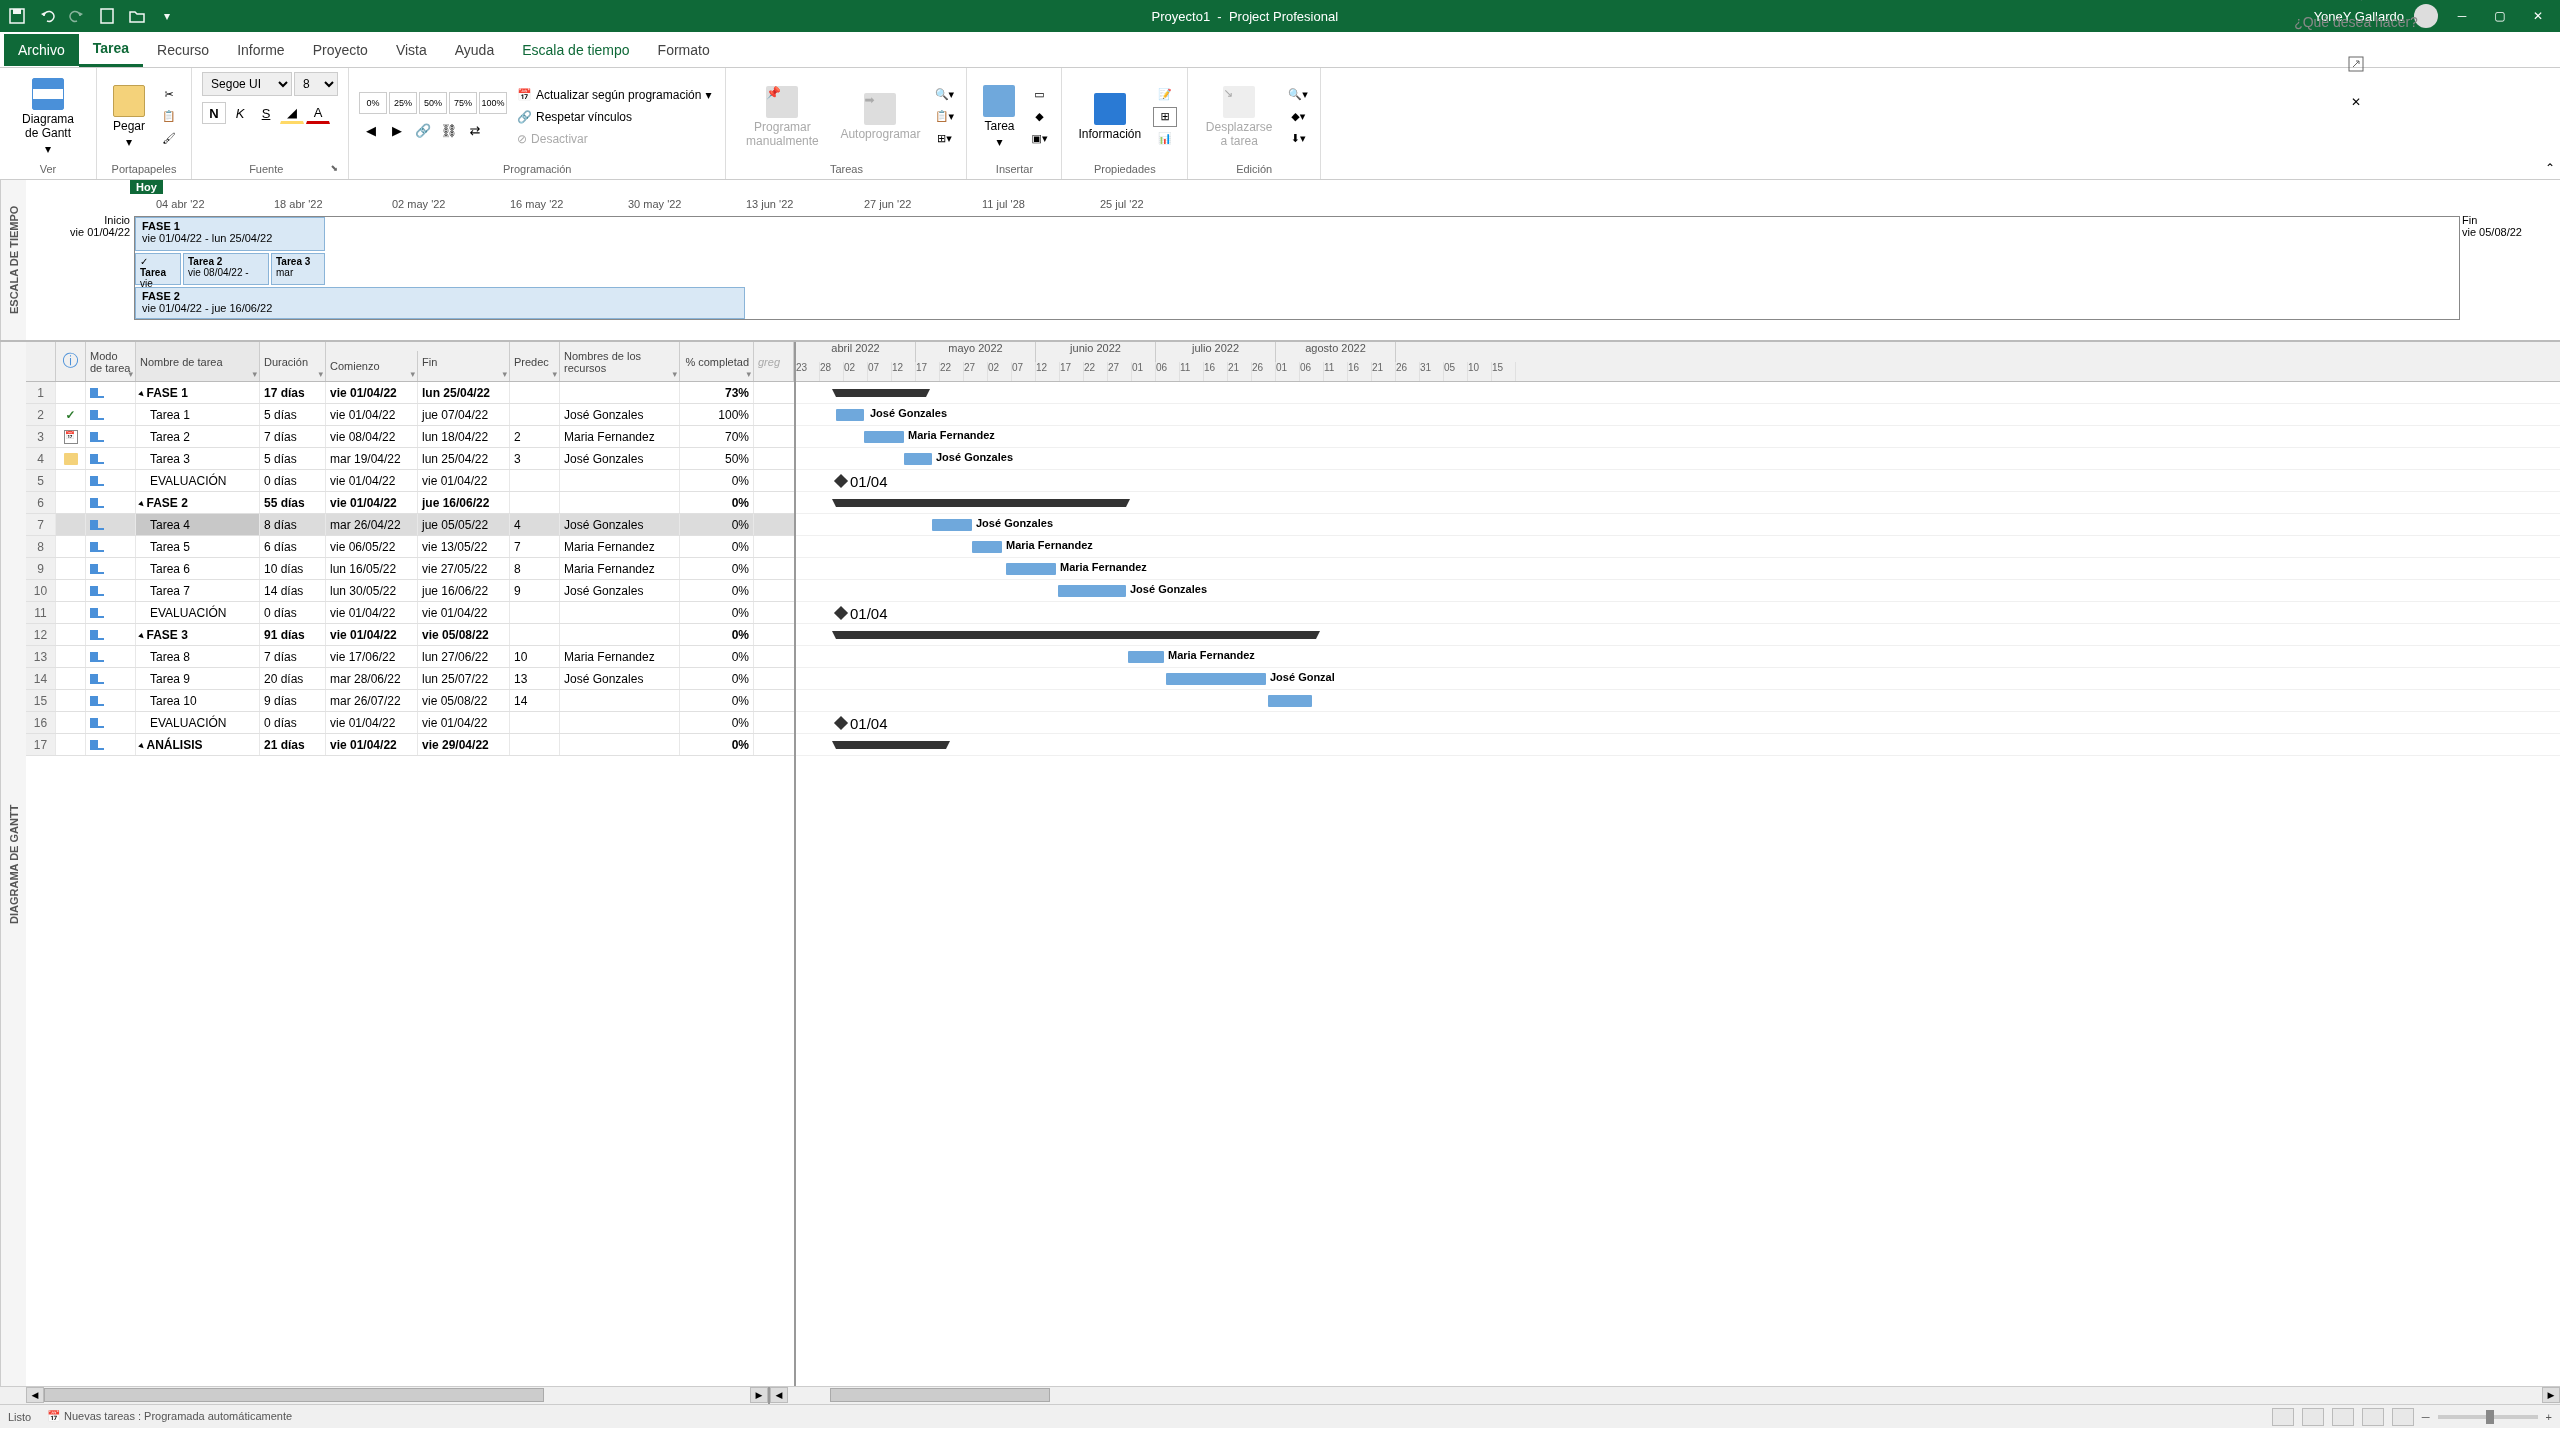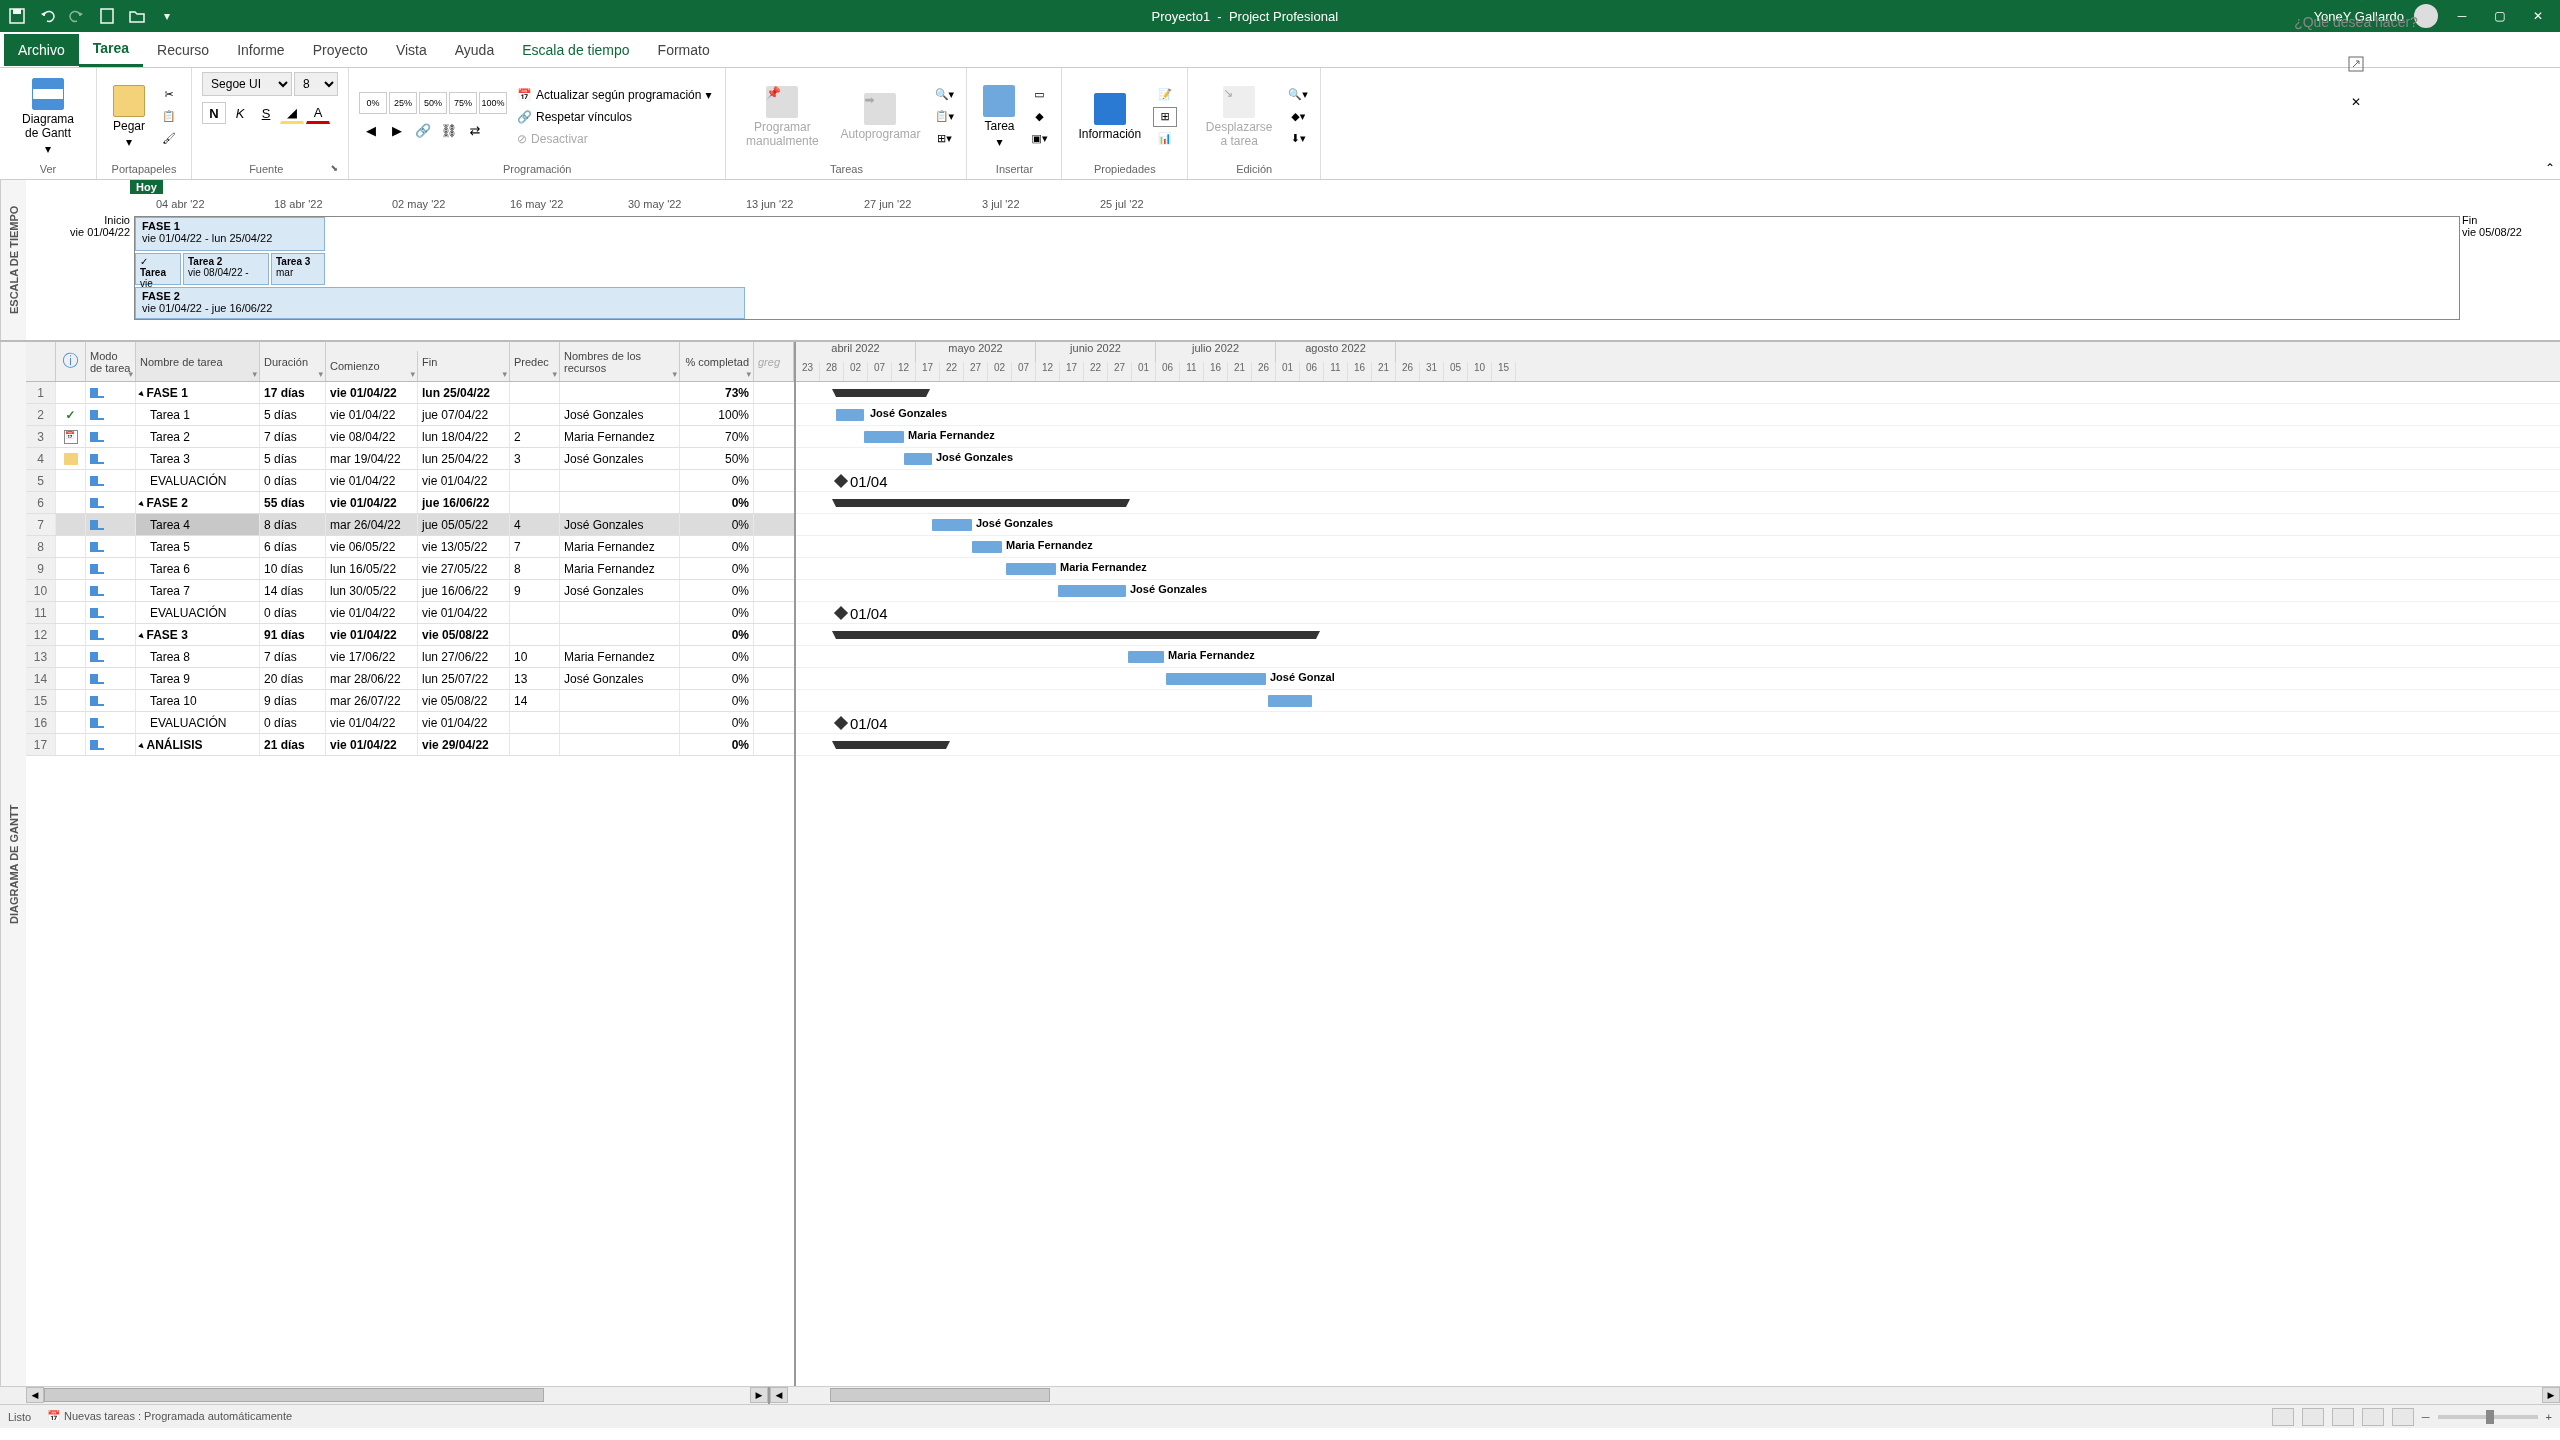--- a/index.html
+++ b/index.html
@@ -102,21 +102,21 @@
 .check-icon { color: #2a7a2a; font-weight: bold; }
 .cal-icon { width: 14px; height: 14px; border: 1px solid #888; background: #fff; font-size: 8px; text-align: center; }
 .note-icon { width: 14px; height: 12px; background: #f4d27a; border-radius: 1px; }
 
 
 .chart-pane { flex: 1; overflow: hidden; position: relative; }
 .chart-header { height: 40px; background: #f0f0f0; border-bottom: 1px solid #bbb; display: flex; flex-direction: column; }
 .chart-months { display: flex; height: 20px; }
 .chart-month { border-right: 1px solid #ccc; font-size: 11px; text-align: center; color: #555; }
 .chart-days { display: flex; height: 20px; }
-.chart-day { border-right: 1px solid #e0e0e0; font-size: 10px; text-align: center; color: #666; width: 24px; }
+.chart-day { border-right: 1px solid #e0e0e0; font-size: 10px; text-align: left; color: #666; width: 24px; }
 .chart-body { position: relative; }
 .chart-row { height: 22px; border-bottom: 1px solid #f0f0f0; position: relative; }
 .bar { position: absolute; height: 12px; top: 5px; background: #6fa8dc; border-radius: 1px; }
 .bar-summary { position: absolute; height: 8px; top: 7px; background: #333; }
 .bar-summary::before, .bar-summary::after { content: ""; position: absolute; top: 0; width: 0; height: 0; border-top: 8px solid #333; }
 .bar-summary::before { left: -4px; border-left: 4px solid transparent; border-right: 4px solid transparent; }
 .bar-summary::after { right: -4px; border-left: 4px solid transparent; border-right: 4px solid transparent; }
 .bar-label { position: absolute; font-size: 11px; font-weight: 700; top: 3px; white-space: nowrap; }
 .milestone { position: absolute; width: 10px; height: 10px; background: #333; transform: rotate(45deg); top: 6px; }
 .milestone-label { position: absolute; font-size: 15px; font-weight: 400; top: 3px; }
@@ -358,21 +358,21 @@
   <div class="timeline-body">
     <div class="timeline-hoy">Hoy</div>
     <div class="timeline-dates" id="tl-dates">
         <span class="timeline-date" style="left: 130px;">04 abr '22</span>
         <span class="timeline-date" style="left: 248px;">18 abr '22</span>
         <span class="timeline-date" style="left: 366px;">02 may '22</span>
         <span class="timeline-date" style="left: 484px;">16 may '22</span>
         <span class="timeline-date" style="left: 602px;">30 may '22</span>
         <span class="timeline-date" style="left: 720px;">13 jun '22</span>
         <span class="timeline-date" style="left: 838px;">27 jun '22</span>
-        <span class="timeline-date" style="left: 956px;">3 jul '22</span>
+        <span class="timeline-date" style="left: 956px;">11 jul '28</span>
         <span class="timeline-date" style="left: 1074px;">25 jul '22</span>
       </div>
     <div class="timeline-start">
       <div>Inicio</div>
         <div>vie 01/04/22</div>
     </div>
     <div class="timeline-end">
       <div>Fin</div>
         <div>vie 05/08/22</div>
     </div>

